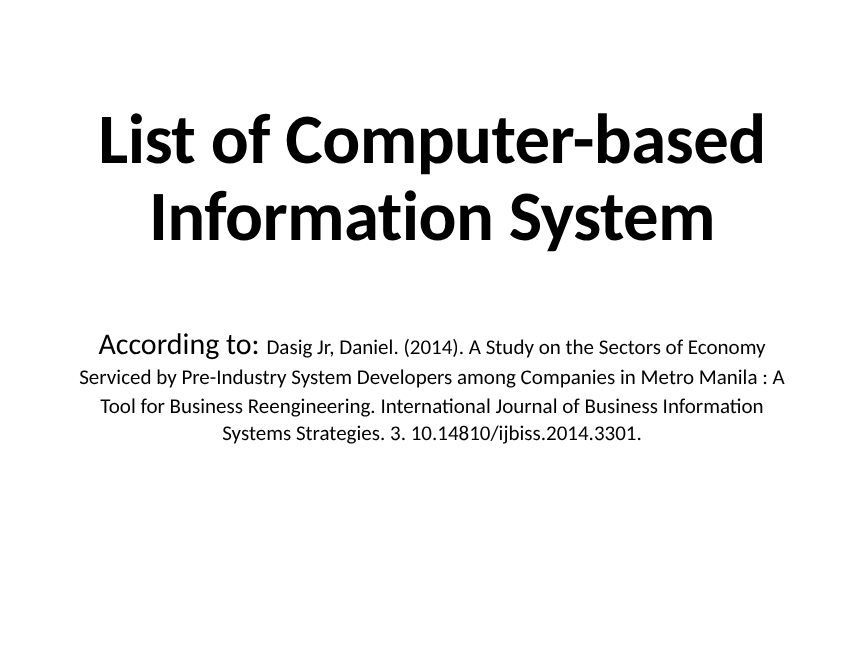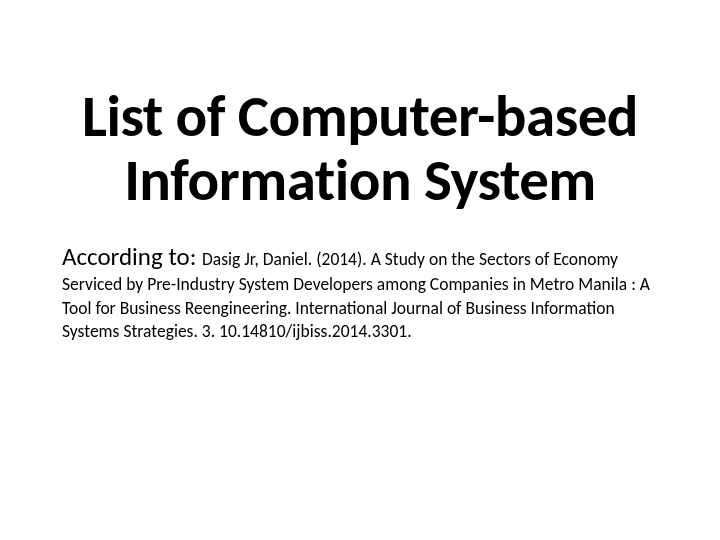--- a/index.html
+++ b/index.html
@@ -17,33 +17,36 @@
       font-family: Calibri, "Segoe UI", Arial, sans-serif;
       color: #000000;
     }
     .slide {
       width: 720px;
       height: 540px;
       position: relative;
       padding: 85px 60px 60px 60px;
       display: flex;
       flex-direction: column;
+      gap: 18px;
     }
     .title {
       font-size: 59px;
       font-weight: 700;
       line-height: 1.08;
       text-align: center;
       letter-spacing: -0.5px;
       margin-bottom: 28px;
     }
     .subtitle {
       font-size: 17.5px;
       line-height: 1.32;
+      text-align: center;
       padding: 0 2px;
+      margin-top: 12px;
     }
     .lead {
       font-size: 25px;
       font-weight: 400;
     }
   </style>
 </head>
 <body>
 
 <div class="slide">

